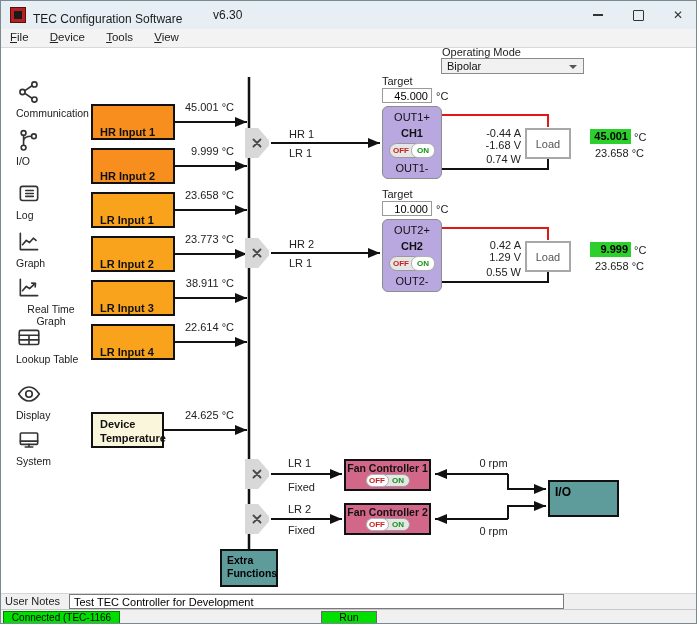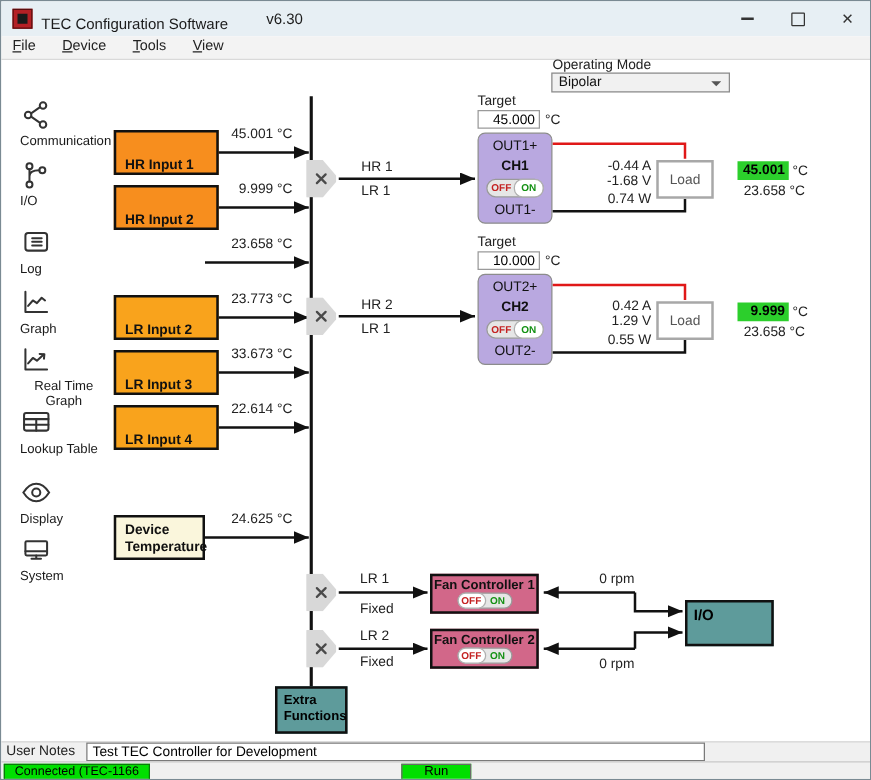--- a/index.html
+++ b/index.html
@@ -184,36 +184,39 @@
     <span>Bipolar</span>
     <span class="chev"></span>
   </div>
 
   <div class="blk inblk" style="left:90px;top:103px;background:#f78e1e">
       <span>HR Input 1</span>
     </div>
   <div class="blk inblk" style="left:90px;top:147px;background:#f78e1e">
       <span>HR Input 2</span>
     </div>
+  <div class="blk inblk" style="left:90px;top:191px;background:#f9a31c">
+      <span>LR Input 1</span>
+    </div>
   <div class="blk inblk" style="left:90px;top:235px;background:#f9a31c">
       <span>LR Input 2</span>
     </div>
   <div class="blk inblk" style="left:90px;top:279px;background:#f9a31c">
       <span>LR Input 3</span>
     </div>
   <div class="blk inblk" style="left:90px;top:323px;background:#f9a31c">
       <span>LR Input 4</span>
     </div>
   <div class="blk dtblk" style="left:90px;top:411px"><span>Device Temperature</span></div>
 
   <div class="val" style="left:145px;top:100px;width:88px">45.001 °C</div>
   <div class="val" style="left:145px;top:144px;width:88px">9.999 °C</div>
   <div class="val" style="left:145px;top:188px;width:88px">23.658 °C</div>
   <div class="val" style="left:145px;top:232px;width:88px">23.773 °C</div>
-  <div class="val" style="left:145px;top:276px;width:88px">33.673 °C</div>
+  <div class="val" style="left:145px;top:276px;width:88px">38.911 °C</div>
   <div class="val" style="left:145px;top:320px;width:88px">22.614 °C</div>
   <div class="val" style="left:145px;top:408px;width:88px">24.625 °C</div>
 
   <div class="mux" style="left:244px;top:127px">
     <svg width="12" height="12" viewBox="0 0 12 12" stroke="#4a4a4a" stroke-width="1.8" stroke-linecap="round">
         <path d="M2.5,9.5 L9.5,2.5 M2.5,2.5 L9.5,9.5"></path>
       </svg>
   </div>
   <div class="mux" style="left:244px;top:237px">
     <svg width="12" height="12" viewBox="0 0 12 12" stroke="#4a4a4a" stroke-width="1.8" stroke-linecap="round">

